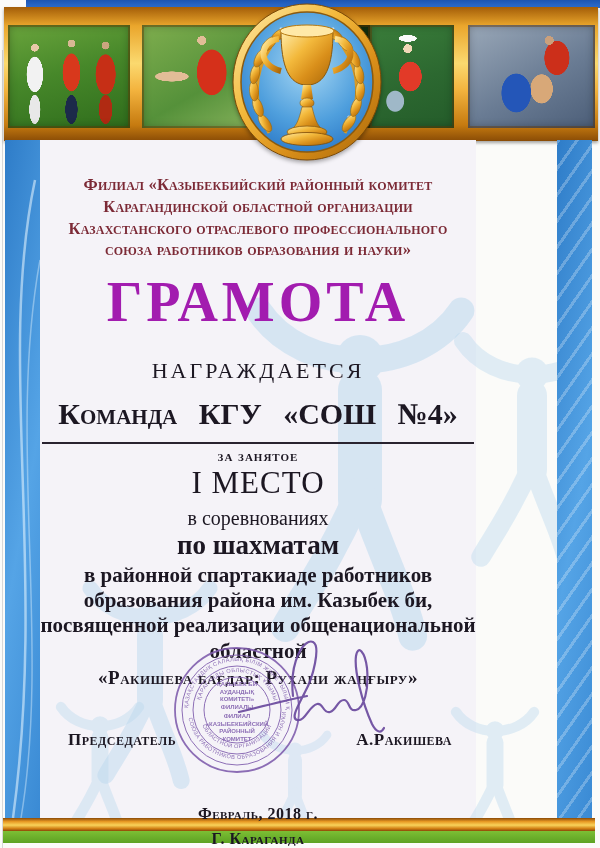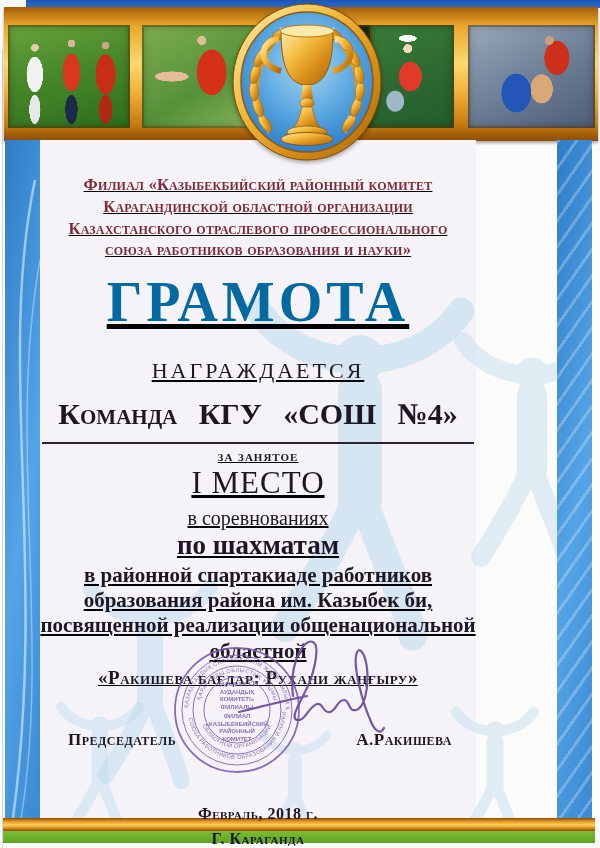--- a/index.html
+++ b/index.html
@@ -51,26 +51,26 @@
   .side-left{left:5px;}
   .side-right{left:557px;background:
      repeating-linear-gradient(125deg, rgba(255,255,255,.25) 0 3px, rgba(255,255,255,0) 3px 15px),
      linear-gradient(100deg,#2e7cc8 0%,#55a4e6 55%,#3a8ad4 100%);}
   .bar-orange{position:absolute;left:3px;right:5px;top:818px;height:13px;
      background:linear-gradient(180deg,#8a4a08 0%,#e99b24 28%,#f8d35a 55%,#d07d12 82%,#8a4a08 100%);}
   .bar-green{position:absolute;left:3px;right:5px;top:831px;height:12px;
      background:linear-gradient(180deg,#7cbf35,#5da223);}
 
   
-  .inner{position:absolute;left:40px;top:140px;width:436px;height:678px;background:#f5f3f8;text-decoration:underline;}
+  .inner{position:absolute;left:40px;top:140px;width:436px;height:678px;background:#f5f3f8;}
   .watermark{position:absolute;left:0;top:0;z-index:0;}
   .content{position:relative;z-index:1;height:100%;text-align:center;color:#1c1722;}
   .org{margin:34px auto 0;font-weight:700;font-size:16.5px;line-height:1.32;color:#7c2a36;
        font-variant:small-caps;letter-spacing:.2px;}
-  .title{margin-top:13px;font-size:56px;line-height:1;font-weight:700;color:#0369a1;letter-spacing:4px;}
+  .title{margin-top:13px;font-size:56px;line-height:1;font-weight:700;color:#a21caf;letter-spacing:4px;}
   .awarded{margin-top:28px;font-size:22px;letter-spacing:3px;}
   .recipient-wrap{margin-top:13px;}
   .recipient{display:inline-block;font-size:30px;font-variant:small-caps;font-weight:600;word-spacing:14px;
        border-bottom:2px solid #29232f;padding:0 16px 11px;}
   .pretext{margin-top:4px;font-size:15px;font-weight:700;font-variant:small-caps;letter-spacing:1px;}
   .place{font-size:31px;letter-spacing:1px;}
   .compet{margin-top:6px;font-size:20px;}
   .discipline{font-size:27px;font-weight:700;}
   .desc{margin-top:2px;font-size:21px;font-weight:700;line-height:1.2;}
   .program{margin-top:3px;font-size:19px;font-weight:700;font-variant:small-caps;letter-spacing:.5px;}

